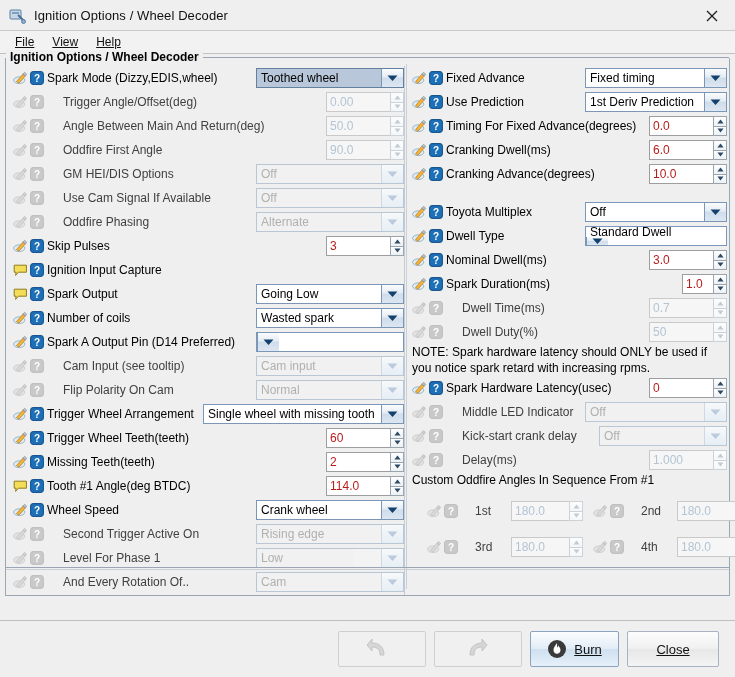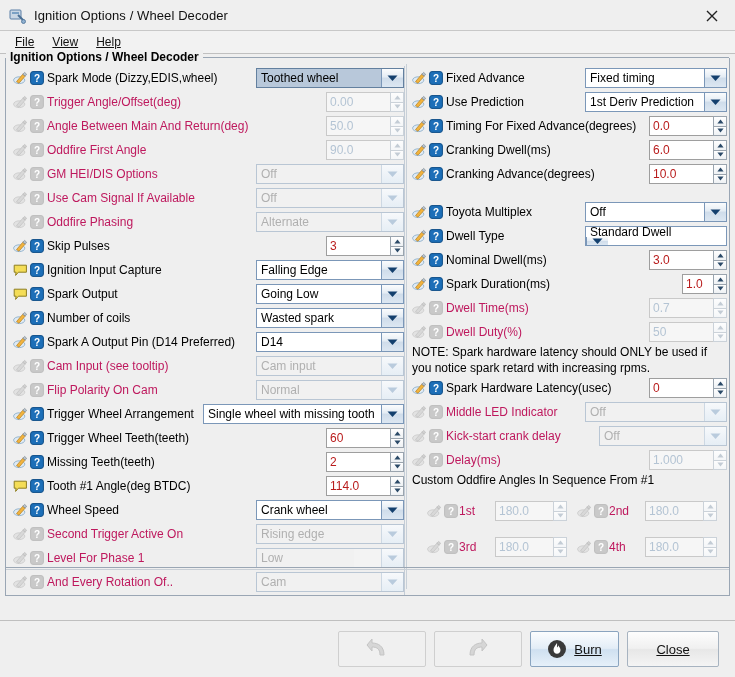--- a/index.html
+++ b/index.html
@@ -42,21 +42,21 @@
   .cols{display:flex;padding-top:8px;height:100%;box-sizing:border-box;}
   .col{position:relative;}
   .col-left{width:398px;}
   .col-right{width:322px;border-left:1px solid #c3ccd6;padding-left:0;}
   .colsep{position:absolute;left:400px;top:6px;bottom:6px;width:1px;background:#c8d0d8;}
 
   
   .row{display:flex;align-items:center;height:24px;padding-left:7px;box-sizing:border-box;}
   .icons{display:flex;align-items:center;flex:0 0 auto;width:34px;}
   .lbl{flex:1;font-size:12px;color:#000;white-space:nowrap;overflow:hidden;}
-  .lbl.dis{color:#be185d;}
+  .lbl.dis{color:#404040;margin-left:16px;}
   .note{font-size:12px;color:#000;padding-left:7px;line-height:16px;}
 
   
   .ico{width:15px;height:14px;position:relative;margin-right:2px;flex:0 0 auto;}
   .ico svg{display:block;}
   .ico-q{width:14px;height:14px;margin-right:5px;flex:0 0 auto;}
 
   
   .ctl{flex:0 0 auto;display:flex;align-items:center;}
   .combo{
@@ -419,30 +419,20 @@
                   </svg>
                 </span>
                 <span class="ico ico-q">
                   <svg width="14" height="14" viewBox="0 0 14 14">
                     <rect x="0.6" y="0.6" width="12.8" height="12.8" rx="2.4" fill="#1d6fb8" stroke="#0f4e87" stroke-width="1"></rect>
                     <text x="7" y="10.6" font-family="Liberation Sans, sans-serif" font-size="10" font-weight="bold" fill="#ffffff" text-anchor="middle">?</text>
                   </svg>
                 </span>
               </span>
               <span class="lbl">Ignition Input Capture</span>
-              <span class="ctl">
-                <div class="combo" style="width: 148px;">
-                  <div class="val">Falling Edge</div>
-                  <div class="arrow">
-                    <svg width="11" height="8" viewBox="0 0 11 8">
-                      <polygon points="0.5,1.5 10.5,1.5 5.5,7" fill="#14406e"></polygon>
-                    </svg>
-                  </div>
-                </div>
-              </span>
             </div>
             <div class="row">
               <span class="icons">
                 <span class="ico">
                   <svg width="15" height="14" viewBox="0 0 15 14">
                     <path d="M1.2 2.2 H13.4 V9.2 H5.4 L2.6 12.4 L3.1 9.2 H1.2 Z" fill="#f4dd57" stroke="#8d7d20" stroke-width="1"></path>
                   </svg>
                 </span>
                 <span class="ico ico-q">
                   <svg width="14" height="14" viewBox="0 0 14 14">
@@ -503,21 +493,20 @@
                 <span class="ico ico-q">
                   <svg width="14" height="14" viewBox="0 0 14 14">
                     <rect x="0.6" y="0.6" width="12.8" height="12.8" rx="2.4" fill="#1d6fb8" stroke="#0f4e87" stroke-width="1"></rect>
                     <text x="7" y="10.6" font-family="Liberation Sans, sans-serif" font-size="10" font-weight="bold" fill="#ffffff" text-anchor="middle">?</text>
                   </svg>
                 </span>
               </span>
               <span class="lbl">Spark A Output Pin (D14 Preferred)</span>
               <span class="ctl">
                 <div class="combo" style="width: 148px;">
-                  <div class="val">D14</div>
                   <div class="arrow">
                     <svg width="11" height="8" viewBox="0 0 11 8">
                       <polygon points="0.5,1.5 10.5,1.5 5.5,7" fill="#14406e"></polygon>
                     </svg>
                   </div>
                 </div>
               </span>
             </div>
             <div class="row">
               <span class="icons">

